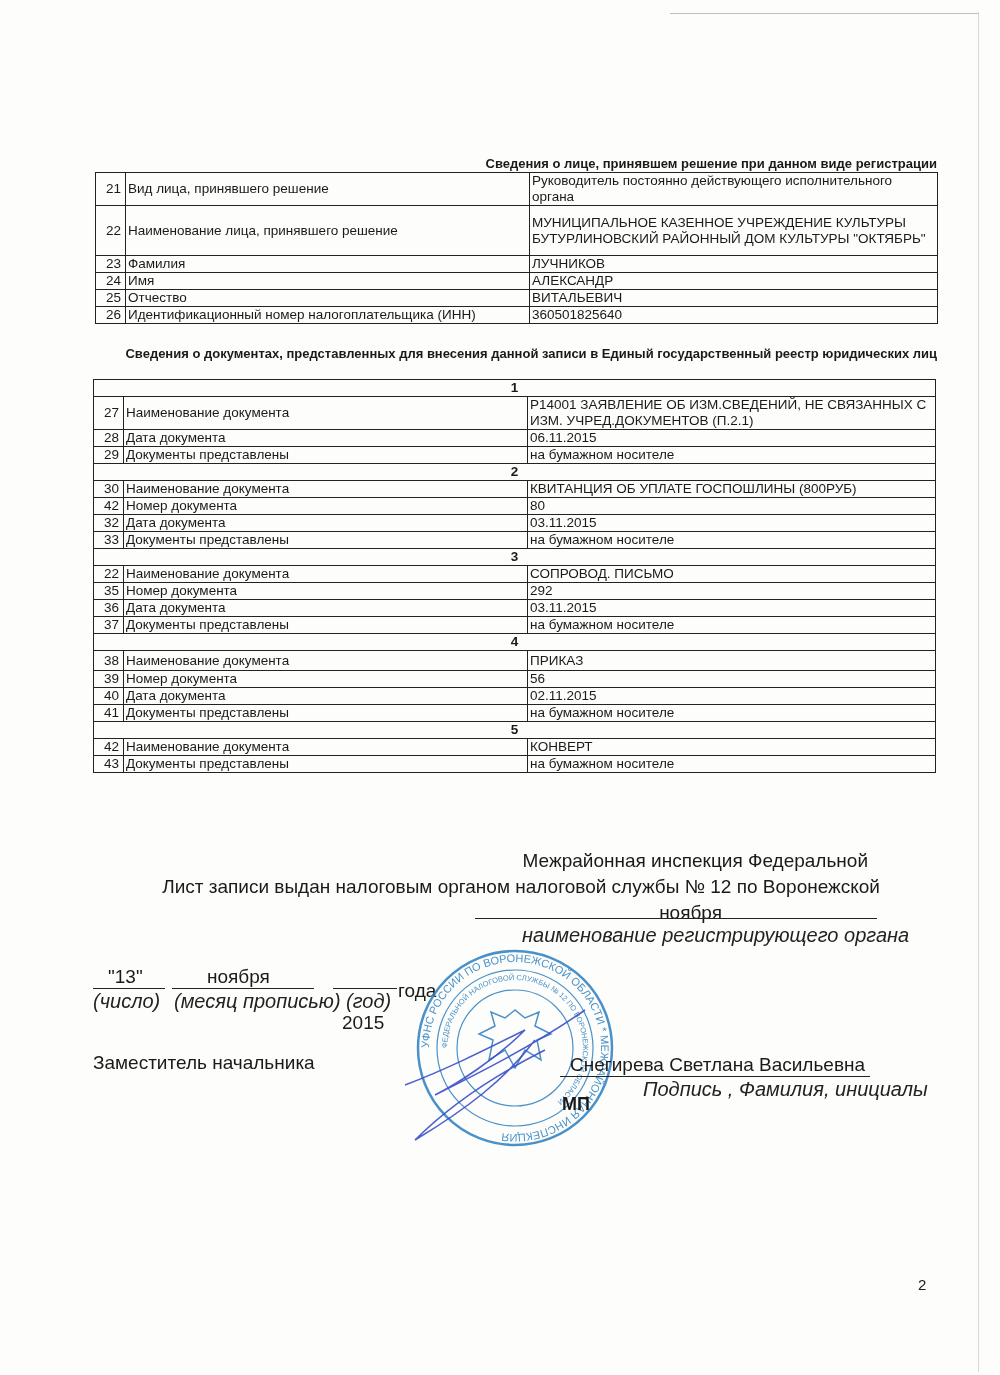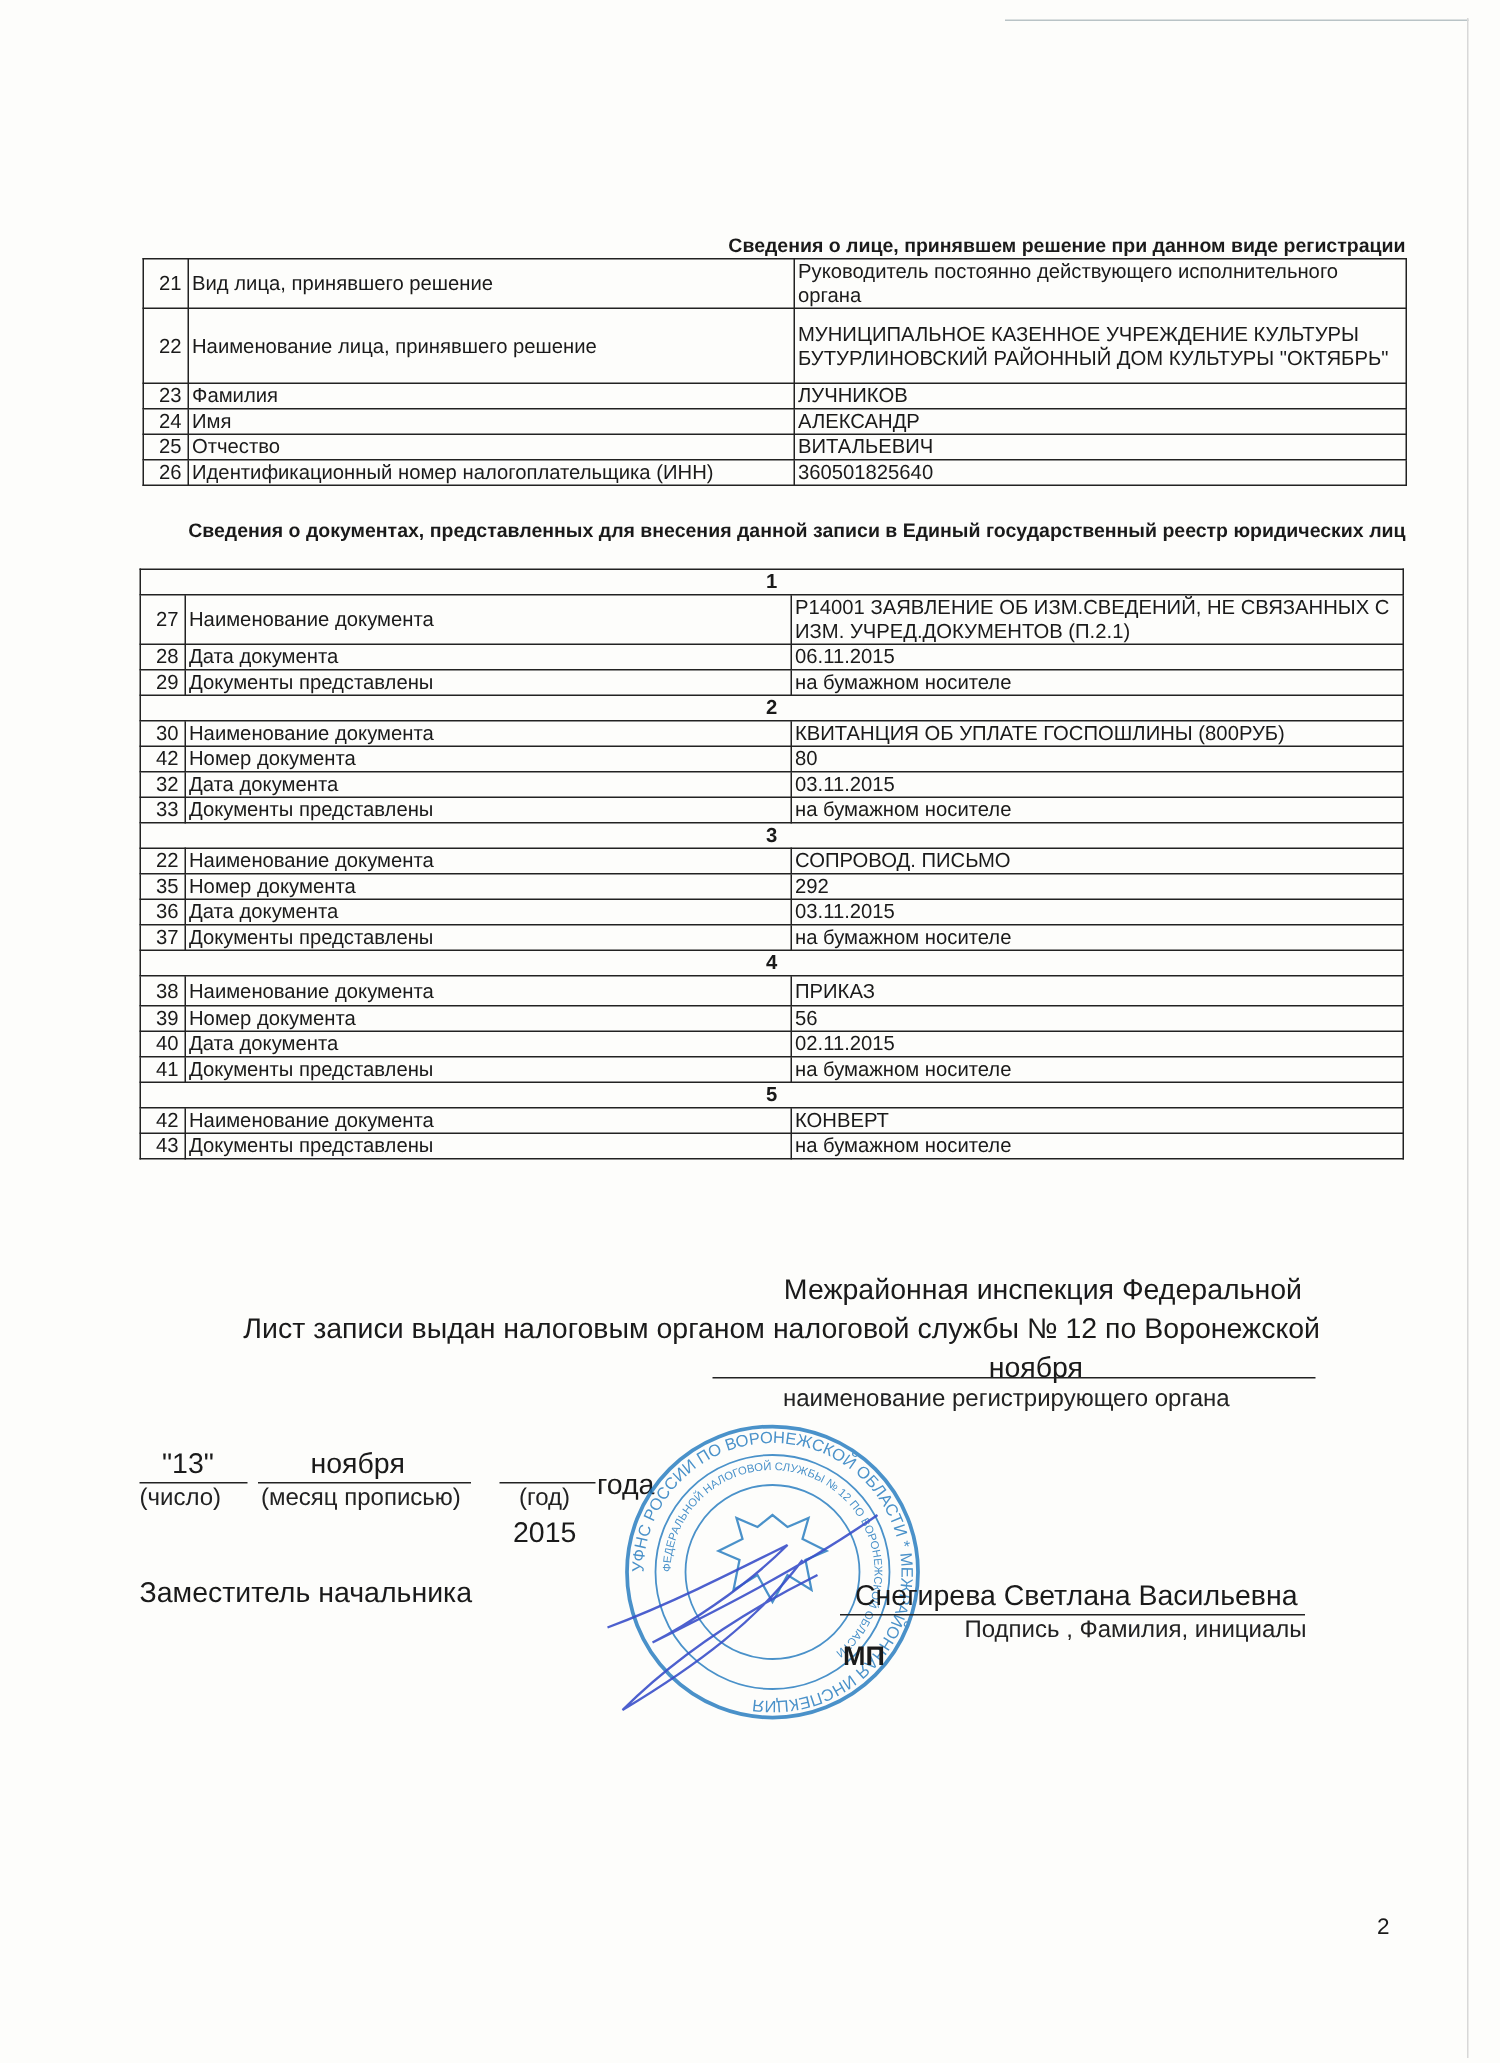--- a/index.html
+++ b/index.html
@@ -46,21 +46,21 @@
     .col-val { width: 408px; }
 
     .issuer {
       position: absolute; left: 80px; width: 800px; top: 848px;
       font-size: 19px; line-height: 26px; text-align: right;
     }
     .issuer .l1 { padding-right: 12px; }
     .issuer .l3 { display: block; text-align: right; padding-right: 158px; }
     .line { position: absolute; height: 1px; background: #222; }
     .caption {
-      position: absolute; font-size: 16px; color: #222;
+      position: absolute; font-style: italic; font-size: 20px; color: #222;
     }
     .big { position: absolute; font-size: 19px; }
     .stamp {
       position: absolute; left: 415px; top: 948px; width: 200px; height: 200px;
     }
     .signature { position: absolute; left: 385px; top: 990px; width: 230px; height: 160px; }
     .mp { position: absolute; left: 562px; top: 1094px; font-weight: bold; font-size: 18px; }
     .page-no { position: absolute; left: 918px; top: 1276px; font-size: 15px; }
   </style>
 </head>

